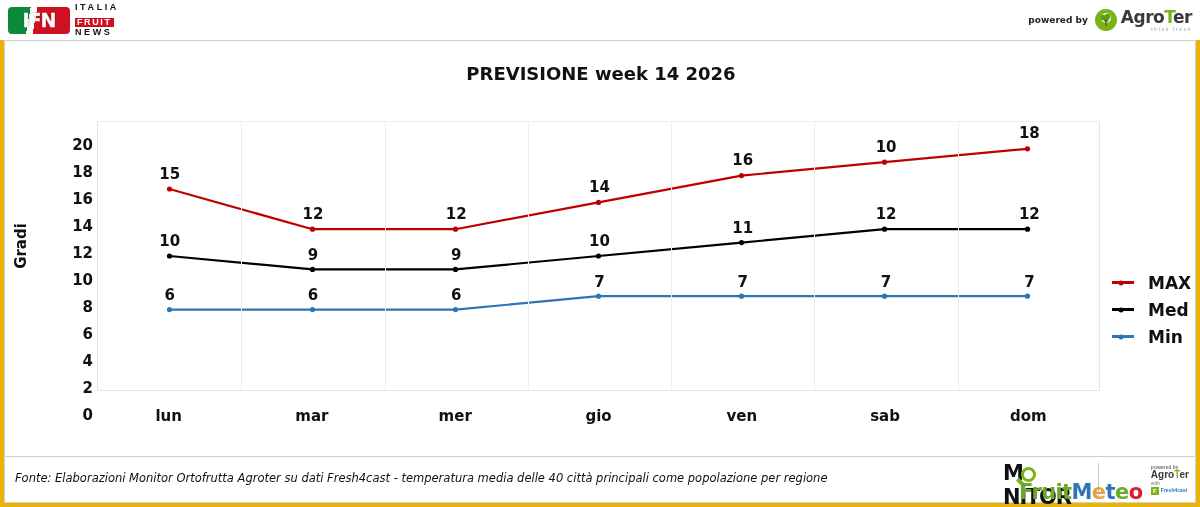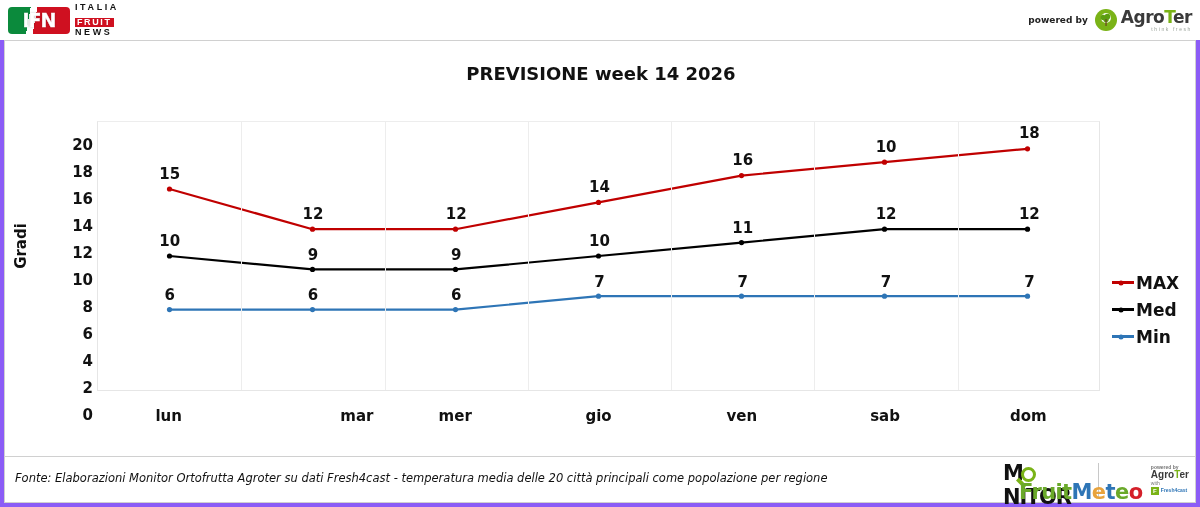--- a/index.html
+++ b/index.html
@@ -1,18 +1,18 @@
 <!DOCTYPE html>
 <html><head>
 <meta charset="utf-8">
 <style>
   html,body{margin:0;padding:0;background:#ffffff;}
   body{font-family:"Liberation Sans",sans-serif;}
   .page{
-    position:relative;width:1200px;height:507px;background:#8b5cf6;
+    position:relative;width:1200px;height:507px;background:#eab308;
     box-sizing:border-box;overflow:hidden;
   }
   
   .header{
     position:absolute;left:0;top:0;width:1200px;height:40px;background:#ffffff;
     display:flex;align-items:center;
   }
   .ifn-logo{position:absolute;left:8px;top:4px;width:118px;height:32px;display:flex;align-items:center;}
   .ifn-box{
     width:62px;height:27px;border-radius:4px;
@@ -83,21 +83,21 @@
     position:absolute;transform:translate(-50%,-100%);
     font-size:15px;font-weight:bold;color:#111;font-family:"DejaVu Sans",sans-serif;
     white-space:nowrap;
   }
   .xticks{position:absolute;left:92px;top:352px;width:1003px;height:34px;}
   .xtick{
     position:absolute;top:14px;transform:translateX(-50%);
     font-size:15px;font-weight:bold;color:#111;font-family:"DejaVu Sans",sans-serif;
   }
   .legend{position:absolute;left:1107px;top:228px;width:80px;}
-  .lgrow{display:flex;align-items:center;height:27px;gap:2px;}
+  .lgrow{display:flex;align-items:center;height:27px;gap:14px;}
   .lgline{width:22px;height:2.5px;position:relative;}
   .lgline:after{
     content:"";position:absolute;left:9px;top:50%;transform:translate(-50%,-50%);
     width:5px;height:5px;border-radius:50%;background:inherit;
   }
   .lgtxt{font-size:17px;font-weight:bold;color:#111;font-family:"DejaVu Sans",sans-serif;}
 
   
   .footer{
     position:absolute;left:4px;top:456px;width:1192px;height:47px;
@@ -242,21 +242,21 @@
         <div class="dlabel" style="left: 71.6429px; top: 182px;">6</div>
         <div class="dlabel" style="left: 214.929px; top: 182px;">6</div>
         <div class="dlabel" style="left: 358.214px; top: 182px;">6</div>
         <div class="dlabel" style="left: 501.5px; top: 168.5px;">7</div>
         <div class="dlabel" style="left: 644.786px; top: 168.5px;">7</div>
         <div class="dlabel" style="left: 788.071px; top: 168.5px;">7</div>
         <div class="dlabel" style="left: 931.357px; top: 168.5px;">7</div>
       </div>
     <div class="xticks">
         <div class="xtick" style="left: 71.6429px;">lun</div>
-        <div class="xtick" style="left: 214.929px; margin-left: 45px;">mar</div>
+        <div class="xtick" style="left: 214.929px;">mar</div>
         <div class="xtick" style="left: 358.214px;">mer</div>
         <div class="xtick" style="left: 501.5px;">gio</div>
         <div class="xtick" style="left: 644.786px;">ven</div>
         <div class="xtick" style="left: 788.071px;">sab</div>
         <div class="xtick" style="left: 931.357px;">dom</div>
       </div>
     <div class="legend">
         <div class="lgrow">
           <div class="lgline" style="background: rgb(192, 0, 0); color: rgb(192, 0, 0);"></div>
           <div class="lgtxt">MAX</div>
@@ -266,21 +266,21 @@
           <div class="lgtxt">Med</div>
         </div>
         <div class="lgrow">
           <div class="lgline" style="background: rgb(46, 117, 182); color: rgb(46, 117, 182);"></div>
           <div class="lgtxt">Min</div>
         </div>
       </div>
   </div>
 
   <div class="footer">
-    <div class="source">Fonte: Elaborazioni Monitor Ortofrutta Agroter su dati Fresh4cast - temperatura media delle 20 città principali come popolazione per regione</div>
+    <div class="source">Fonte: Elaborazioni Monitor Ortofrutta Agroter su dati Fresh4cast - temperatura media delle 40 città principali come popolazione per regione</div>
     <div class="monitor">
       <div class="mon-left">
         <div class="mon-word">M   NITOR</div>
         <div class="mon-mag"></div>
         <div class="mon-sub"><span style="color:#6aa92a">Fruit</span><span style="color:#2e75b6">M</span><span style="color:#e8a33d">e</span><span style="color:#2e75b6">t</span><span style="color:#6aa92a">e</span><span style="color:#d4202a">o</span></div>
       </div>
       <div class="mon-div"></div>
       <div class="mon-right">
         <div class="mr1">powered by</div>
         <div class="mr2"><span>Agro</span><span class="t">T</span><span>er</span></div>

